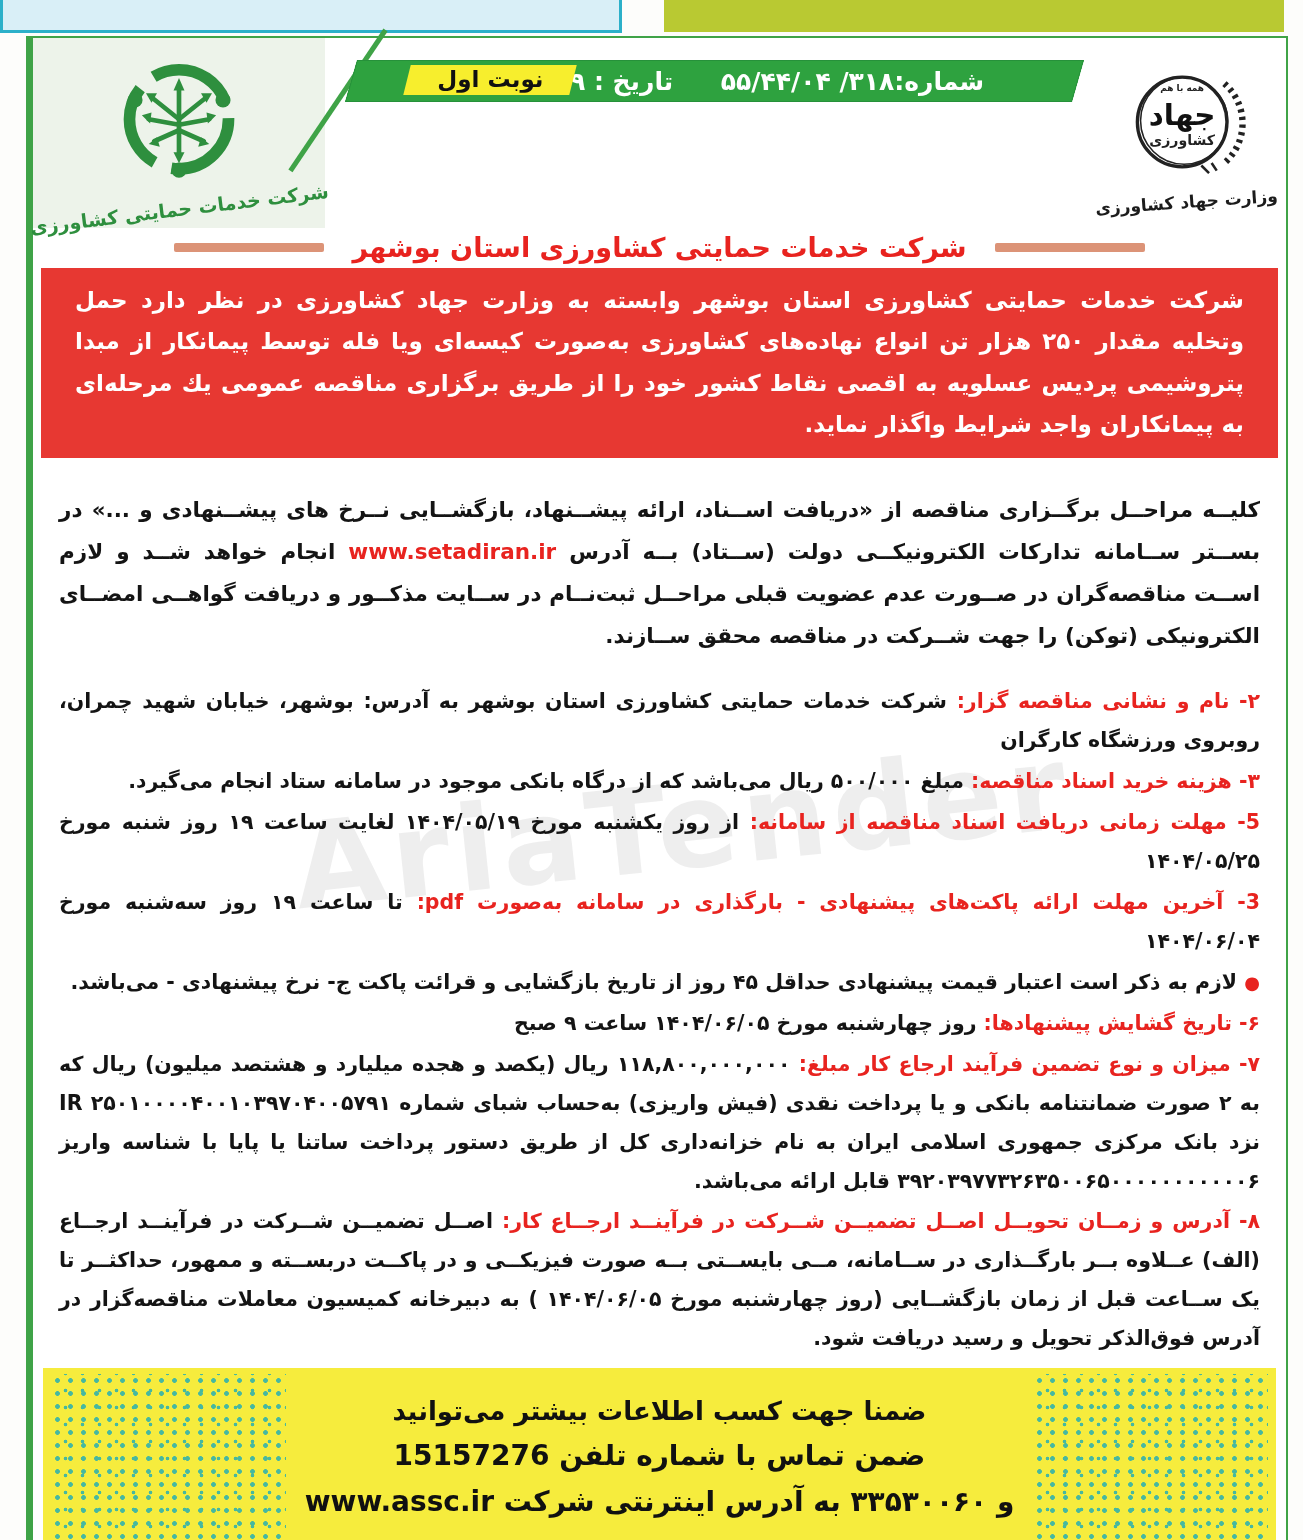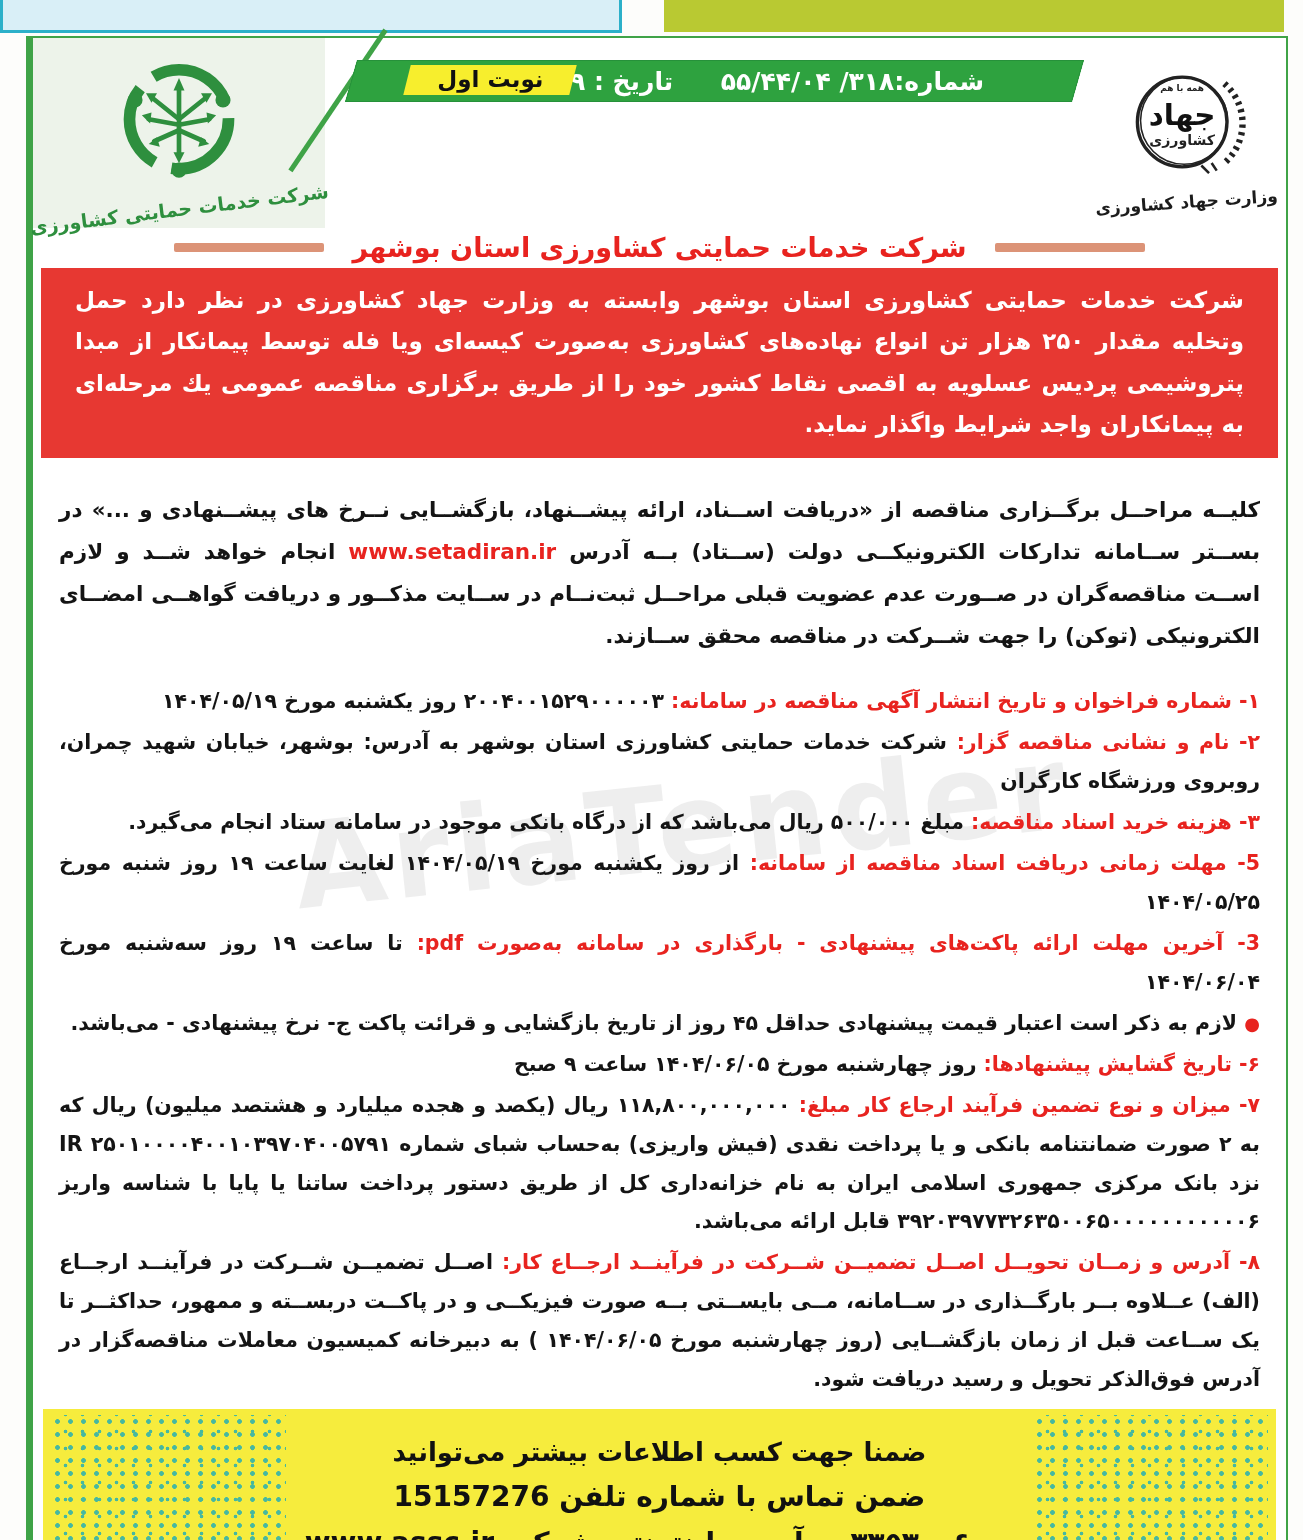--- a/index.html
+++ b/index.html
@@ -159,21 +159,20 @@
         <span class="dash"></span>
         <span class="subtitle">شرکت خدمات حمایتی کشاورزی استان بوشهر</span>
         <span class="dash"></span>
       </div>
 
       <div class="lead">شرکت خدمات حمایتی کشاورزی استان بوشهر وابسته به وزارت جهاد کشاورزی در نظر دارد حمل وتخلیه مقدار ۲۵۰ هزار تن انواع نهاده‌های کشاورزی به‌صورت کیسه‌ای ویا فله توسط پیمانکار از مبدا پتروشیمی پردیس عسلویه به اقصی نقاط کشور خود را از طریق برگزاری مناقصه عمومی یك مرحله‌ای به پیمانکاران واجد شرایط واگذار نماید.</div>
 
       <p class="intro"><span>کلیــه مراحــل برگــزاری مناقصه از «دریافت اســناد، ارائه پیشــنهاد، بازگشــایی نــرخ های پیشــنهادی و ...» در بســتر ســامانه تدارکات الکترونیکــی دولت (ســتاد) بــه آدرس </span><span class="url">www.setadiran.ir</span><span> انجام خواهد شــد و لازم اســت مناقصه‌گران در صــورت عدم عضویت قبلی مراحــل ثبت‌نــام در ســایت مذکــور و دریافت گواهــی امضــای الکترونیکی (توکن) را جهت شــرکت در مناقصه محقق ســازند.</span></p>
 
       <div class="items">
-        <p class="item"><span class="lbl">۱- شماره فراخوان و تاریخ انتشار آگهی مناقصه در سامانه:</span> <span>۲۰۰۴۰۰۱۵۲۹۰۰۰۰۰۳ روز یکشنبه مورخ ۱۴۰۴/۰۵/۱۹</span></p>
         <p class="item"><span class="lbl">۲- نام و نشانی مناقصه گزار:</span> <span>شرکت خدمات حمایتی کشاورزی استان بوشهر به آدرس: بوشهر، خیابان شهید چمران، روبروی ورزشگاه کارگران</span></p>
         <p class="item"><span class="lbl">۳- هزینه خرید اسناد مناقصه:</span> <span>مبلغ ۵۰۰/۰۰۰ ریال می‌باشد که از درگاه بانکی موجود در سامانه ستاد انجام می‌گیرد.</span></p>
         <p class="item"><span class="lbl">5- مهلت زمانی دریافت اسناد مناقصه از سامانه:</span> <span>از روز یکشنبه مورخ ۱۴۰۴/۰۵/۱۹ لغایت ساعت ۱۹ روز شنبه مورخ ۱۴۰۴/۰۵/۲۵</span></p>
         <p class="item"><span class="lbl">3- آخرین مهلت ارائه پاکت‌های پیشنهادی - بارگذاری در سامانه به‌صورت pdf:</span> <span>تا ساعت ۱۹ روز سه‌شنبه مورخ ۱۴۰۴/۰۶/۰۴</span></p>
         <p class="item bullet"><span class="lbl">●</span> <span>لازم به ذکر است اعتبار قیمت پیشنهادی حداقل ۴۵ روز از تاریخ بازگشایی و قرائت پاکت ج- نرخ پیشنهادی - می‌باشد.</span></p>
         <p class="item"><span class="lbl">۶- تاریخ گشایش پیشنهادها:</span> <span>روز چهارشنبه مورخ ۱۴۰۴/۰۶/۰۵ ساعت ۹ صبح</span></p>
         <p class="item"><span class="lbl">۷- میزان و نوع تضمین فرآیند ارجاع کار مبلغ:</span> <span>۱۱۸,۸۰۰,۰۰۰,۰۰۰ ریال (یکصد و هجده میلیارد و هشتصد میلیون) ریال که به ۲ صورت ضمانتنامه بانکی و یا پرداخت نقدی (فیش واریزی) به‌حساب شبای شماره IR ۲۵۰۱۰۰۰۰۴۰۰۱۰۳۹۷۰۴۰۰۵۷۹۱ نزد بانک مرکزی جمهوری اسلامی ایران به نام خزانه‌داری کل از طریق دستور پرداخت ساتنا یا پایا با شناسه واریز ۳۹۲۰۳۹۷۷۳۲۶۳۵۰۰۶۵۰۰۰۰۰۰۰۰۰۰۰۶ قابل ارائه می‌باشد.</span></p>
         <p class="item"><span class="lbl">۸- آدرس و زمــان تحویــل اصــل تضمیــن شــرکت در فرآینــد ارجــاع کار:</span> <span>اصــل تضمیــن شــرکت در فرآینــد ارجــاع (الف) عــلاوه بــر بارگــذاری در ســامانه، مــی بایســتی بــه صورت فیزیکــی و در پاکــت دربســته و ممهور، حداکثــر تا یک ســاعت قبل از زمان بازگشــایی (روز چهارشنبه مورخ ۱۴۰۴/۰۶/۰۵ ) به دبیرخانه کمیسیون معاملات مناقصه‌گزار در آدرس فوق‌الذکر تحویل و رسید دریافت شود.</span></p>
       </div>
 

